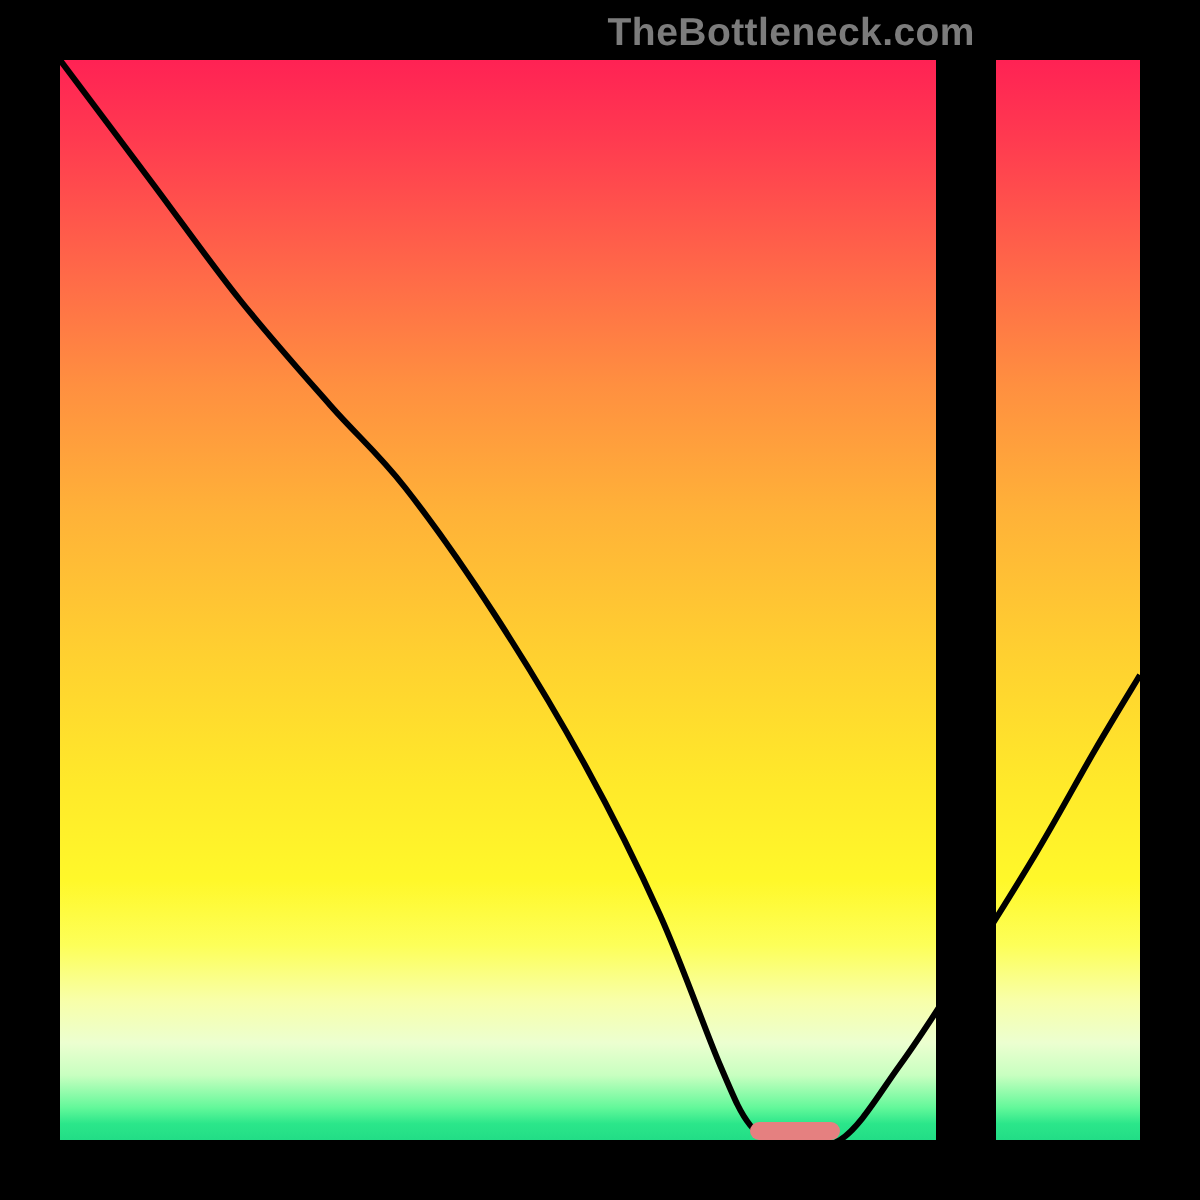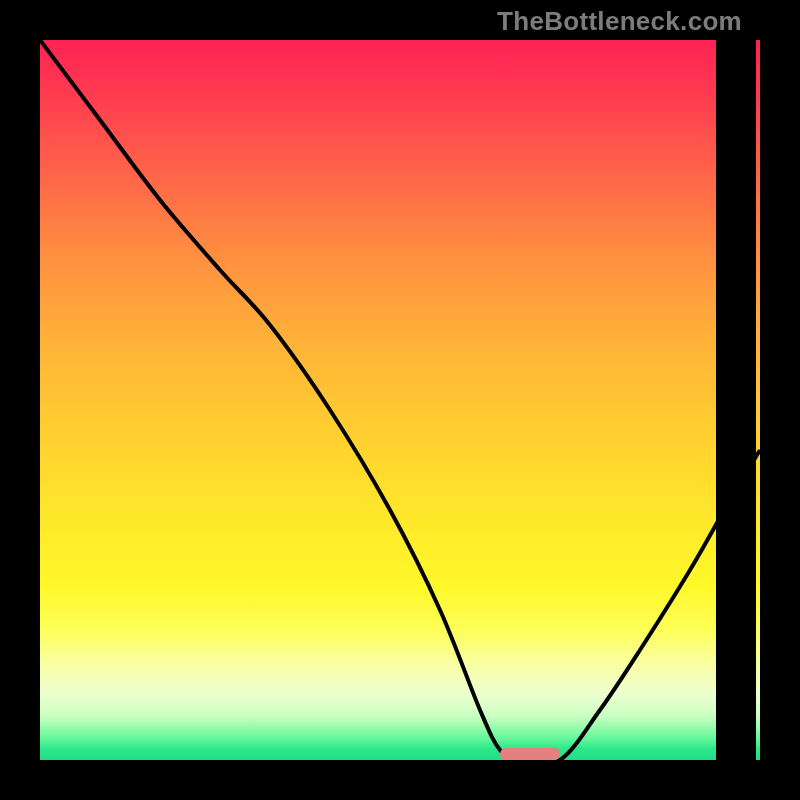--- a/index.html
+++ b/index.html
@@ -5,21 +5,21 @@
   html, body {
     margin: 0;
     padding: 0;
     width: 800px;
     height: 800px;
     background: #000000;
     overflow: hidden;
   }
   .chart-container {
     position: relative;
-    width: 756px;
+    width: 664px;
     height: 800px;
   }
   .frame-black {
     position: absolute;
     background: #000000;
     z-index: 4;
   }
   .frame-top { top: 0; left: 0; width: 800px; height: 40px; }
   .frame-bottom { bottom: 0; left: 0; width: 800px; height: 40px; }
   .frame-left { top: 0; left: 0; width: 40px; height: 800px; }

